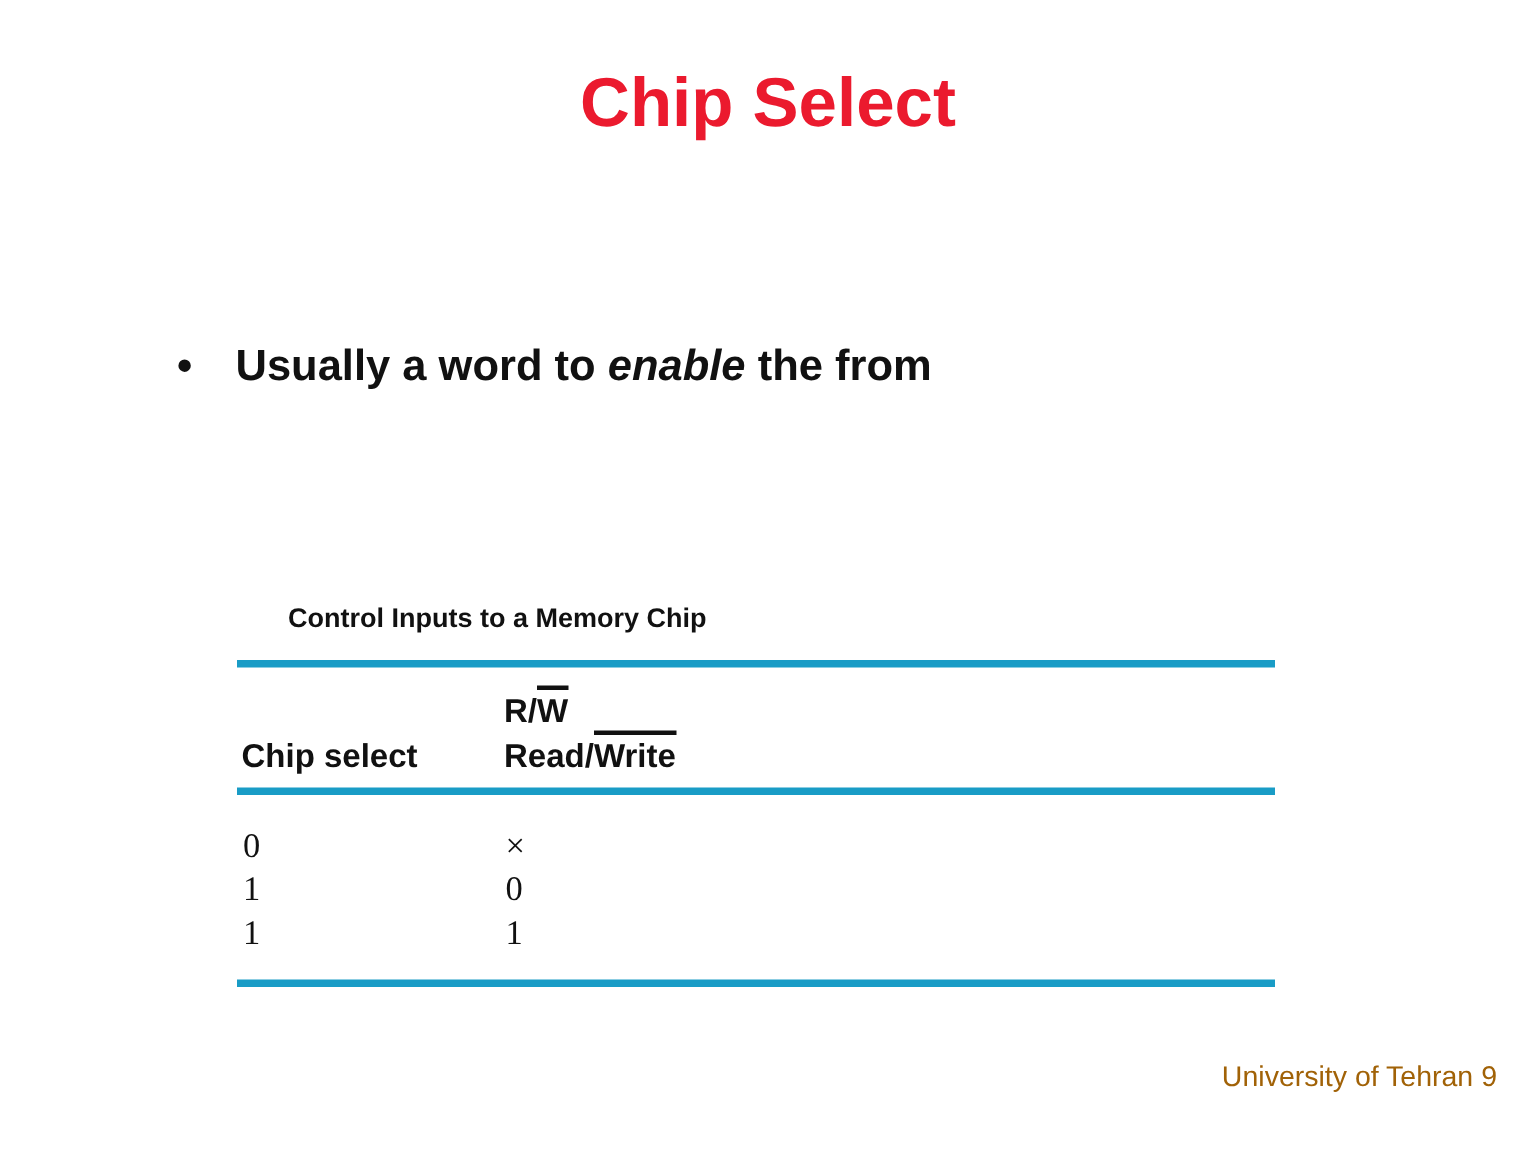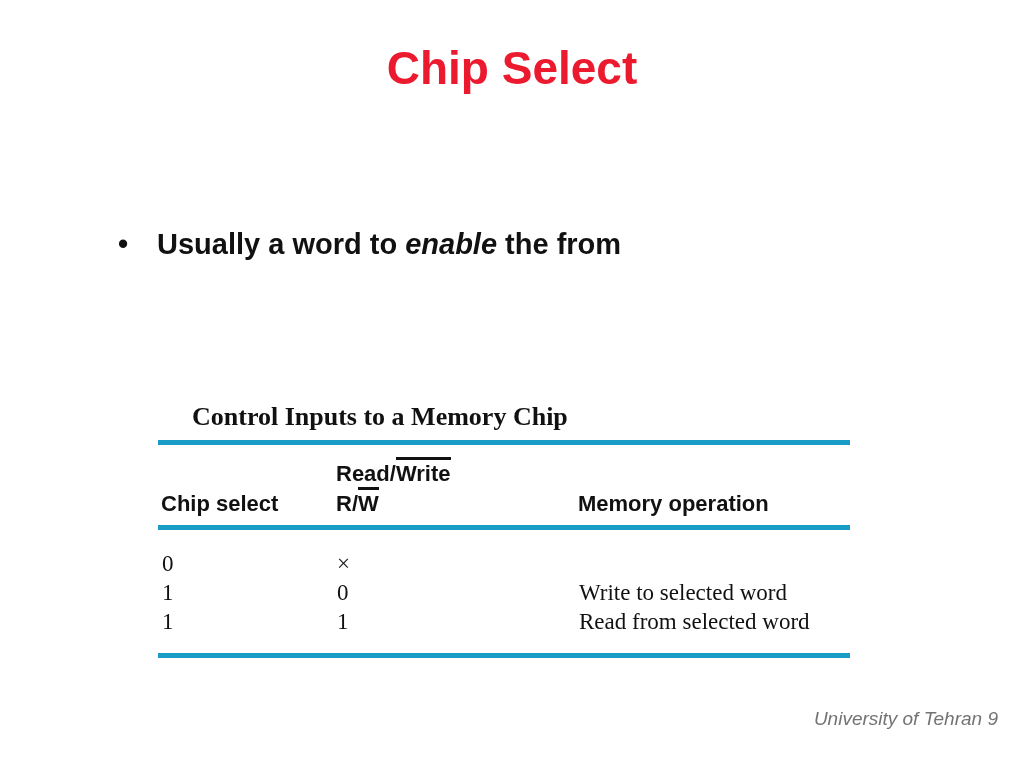--- a/index.html
+++ b/index.html
@@ -49,22 +49,22 @@
   .memtable {
     position: absolute;
     left: 158px;
     top: 402px;
     width: 692px;
     margin: 0;
   }
   .memtable figcaption {
     margin: 0 0 6px 34px;
     height: 32px;
-    font-family: Liberation Serif, serif;
-    font-size: 26px;
+    font-family: Liberation Sans, sans-serif;
+    font-size: 18px;
     font-weight: bold;
     color: #111111;
     white-space: nowrap;
   }
   .rule { height: 5px; background: #199CC6; }
 
   .thead {
     display: flex;
     align-items: flex-end;
     padding: 12px 0 8px 0;
@@ -93,23 +93,22 @@
   }
   .trow { display: flex; }
   .trow .c1 { padding-left: 4px; }
 
   
   .slide-footer {
     position: absolute;
     top: 708px;
     right: 26px;
     font-size: 19px;
-    color: #737373;
+    color: #a16207;
     white-space: nowrap;
-    font-style: italic;
   }
 </style>
 </head>
 <body>
 
 <div class="slide">
 
   <h1 class="slide-title">Chip Select</h1>
 
   <div class="bullet-line">
@@ -120,44 +119,39 @@
   <figure class="memtable">
     <figcaption>Control Inputs to a Memory Chip</figcaption>
 
     <div class="rule"></div>
 
     <div class="thead">
       <div class="c1">
         <div>Chip select</div>
       </div>
       <div class="c2">
+        <div><span>R/</span><span class="ovl">W</span></div>
         <div><span>Read/</span><span class="ovl">Write</span></div>
-        <div><span>R/</span><span class="ovl">W</span></div>
-      </div>
-      <div class="c3">
-        <div>Memory operation</div>
       </div>
     </div>
 
     <div class="rule"></div>
 
     <div class="tbody">
       <div class="trow">
         <div class="c1">0</div>
         <div class="c2">×</div>
       </div>
       <div class="trow">
         <div class="c1">1</div>
         <div class="c2">0</div>
-        <div class="c3">Write to selected word</div>
       </div>
       <div class="trow">
         <div class="c1">1</div>
         <div class="c2">1</div>
-        <div class="c3">Read from selected word</div>
       </div>
     </div>
 
     <div class="rule"></div>
   </figure>
 
   <div class="slide-footer"><span>University of Tehran</span> <span>9</span></div>
 
 </div>
 

